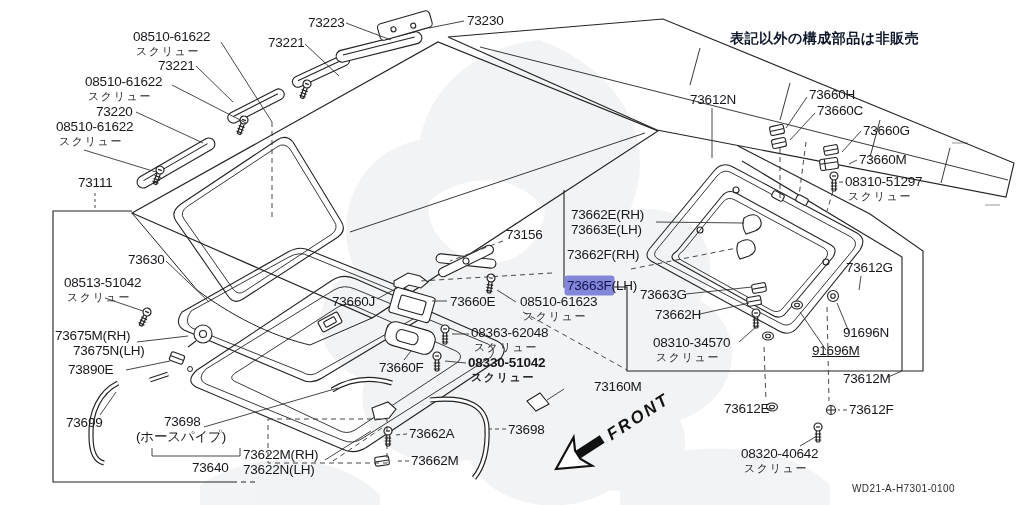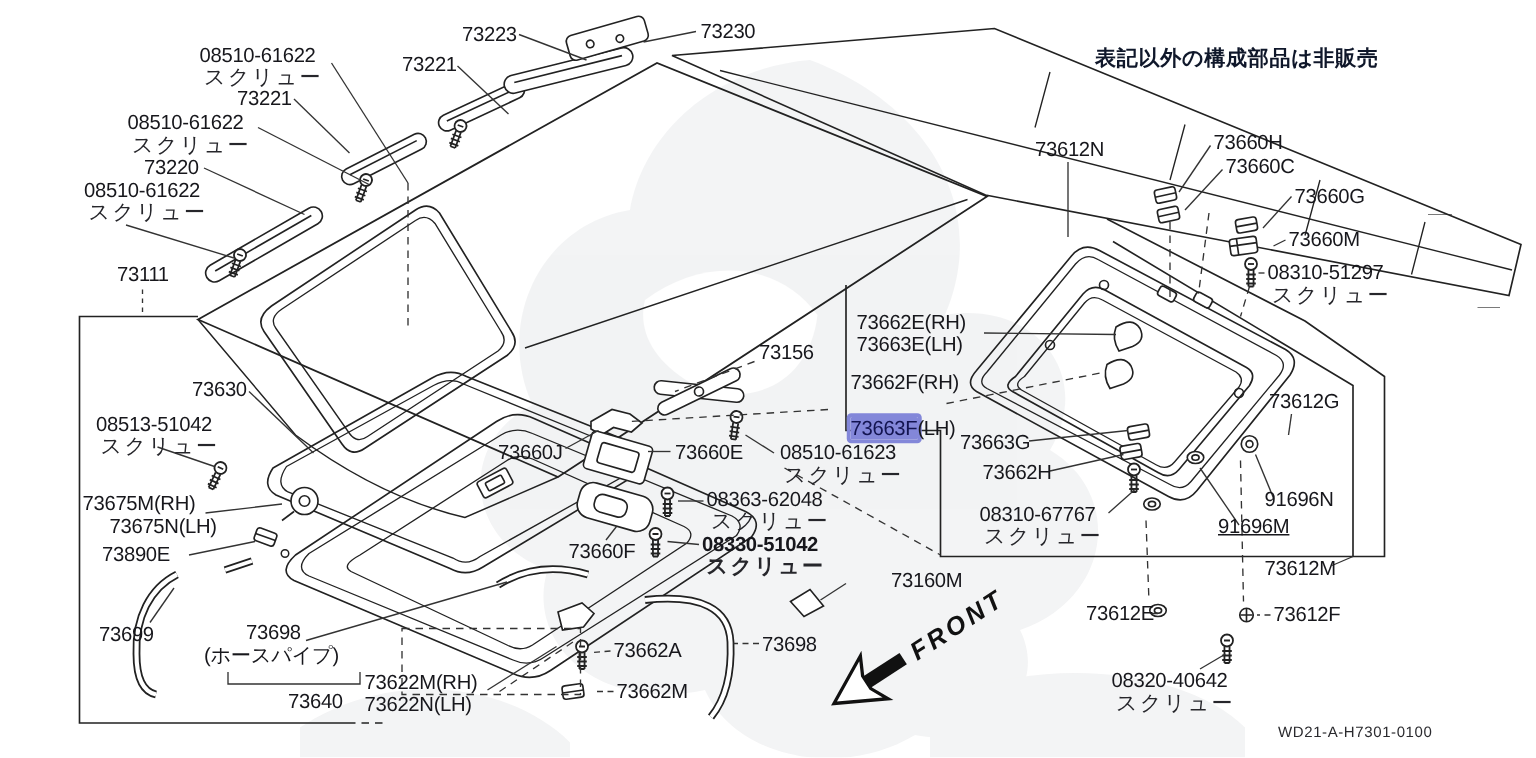--- a/index.html
+++ b/index.html
@@ -6,21 +6,21 @@
   .stage{
     position:relative;width:1024px;height:505px;background:#ffffff;overflow:hidden;
     font-family:"Liberation Sans", sans-serif;
   }
   .stage svg{position:absolute;left:0;top:0;}
   .lbl{
     position:absolute;font:13.5px/14px "Liberation Sans", sans-serif;
     color:#17171c;white-space:nowrap;letter-spacing:-0.2px;z-index:3;
   }
   .lbl .sub{
-    display:block;font-size:14px;line-height:10px;letter-spacing:1.6px;
+    display:block;font-size:11px;line-height:10px;letter-spacing:1.6px;
     margin-top:2px;margin-left:3px;color:#26262b;
   }
   .hl{
     background:#8387d9;box-shadow:0 0 0 2.5px #8387d9;
     color:#131450;border-radius:1px;
   }
   .note{
     position:absolute;left:730px;top:30px;font-size:14px;letter-spacing:0.5px;
     color:#0f172a;font-weight:600;z-index:3;
   }
@@ -318,21 +318,21 @@
       <div class="lbl" style="left: 863px; top: 124px;"><span>73660G</span></div>
       <div class="lbl" style="left: 859px; top: 153px;"><span>73660M</span></div>
       <div class="lbl" style="left: 845px; top: 175px;"><span>08310-51297</span><span class="sub">スクリュー</span></div>
       <div class="lbl" style="left: 571px; top: 208px;"><span>73662E(RH)</span></div>
       <div class="lbl" style="left: 571px; top: 223px;"><span>73663E(LH)</span></div>
       <div class="lbl" style="left: 567px; top: 248px;"><span>73662F(RH)</span></div>
       <div class="lbl" style="left: 567px; top: 263px; margin-top: 16px;"><span class="hl">73663F</span><span>(LH)</span></div>
       <div class="lbl" style="left: 846px; top: 261px;"><span>73612G</span></div>
       <div class="lbl" style="left: 640px; top: 288px;"><span>73663G</span></div>
       <div class="lbl" style="left: 655px; top: 308px;"><span>73662H</span></div>
-      <div class="lbl" style="left: 653px; top: 336px;"><span>08310-67767</span><span class="sub">スクリュー</span></div>
+      <div class="lbl" style="left: 653px; top: 336px;"><span>08310-34570</span><span class="sub">スクリュー</span></div>
       <div class="lbl" style="left: 843px; top: 326px;"><span>91696N</span></div>
       <div class="lbl" style="left: 812px; top: 344px; text-decoration: underline;"><span>91696M</span></div>
       <div class="lbl" style="left: 843px; top: 372px;"><span>73612M</span></div>
       <div class="lbl" style="left: 724px; top: 402px;"><span>73612E</span></div>
       <div class="lbl" style="left: 849px; top: 403px;"><span>73612F</span></div>
       <div class="lbl" style="left: 741px; top: 447px;"><span>08320-40642</span><span class="sub">スクリュー</span></div>
       <div class="lbl" style="left: 506px; top: 228px;"><span>73156</span></div>
       <div class="lbl" style="left: 332px; top: 295px;"><span>73660J</span></div>
       <div class="lbl" style="left: 450px; top: 295px;"><span>73660E</span></div>
       <div class="lbl" style="left: 520px; top: 295px;"><span>08510-61623</span><span class="sub">スクリュー</span></div>

